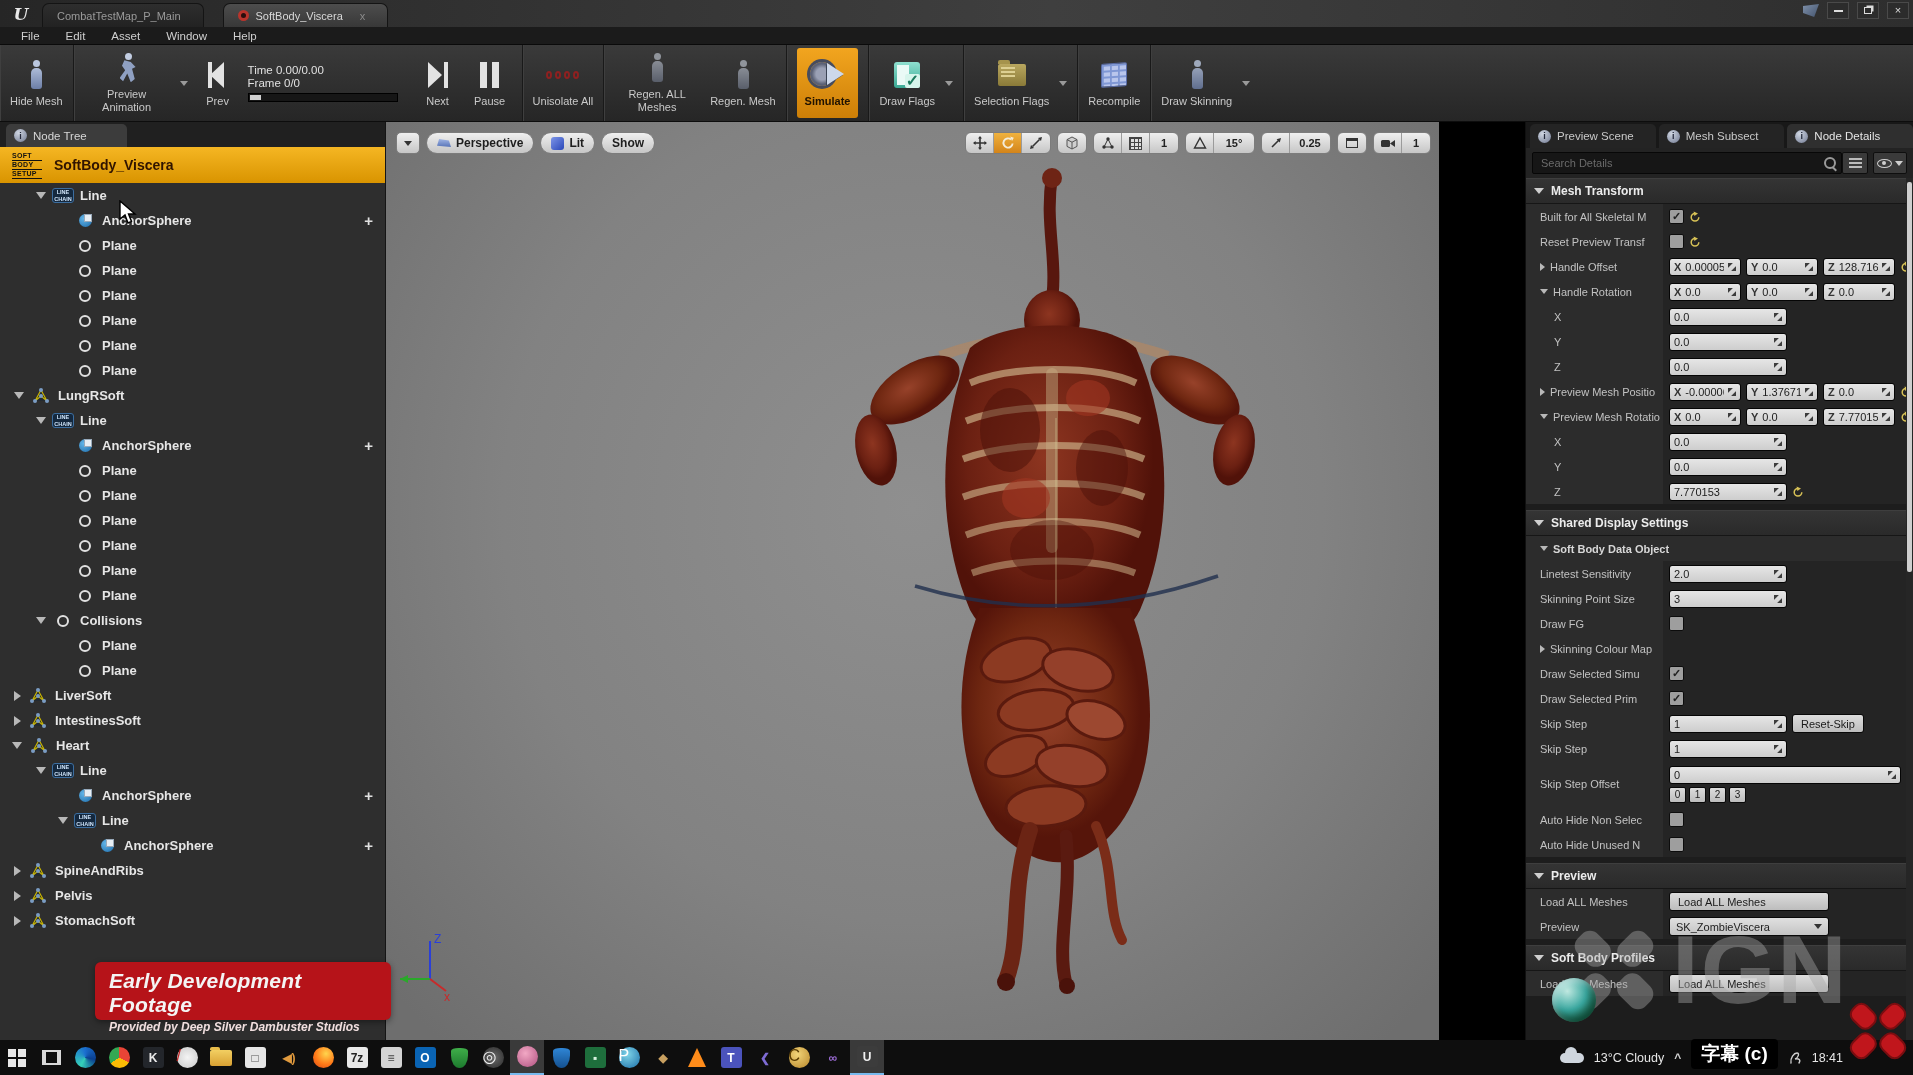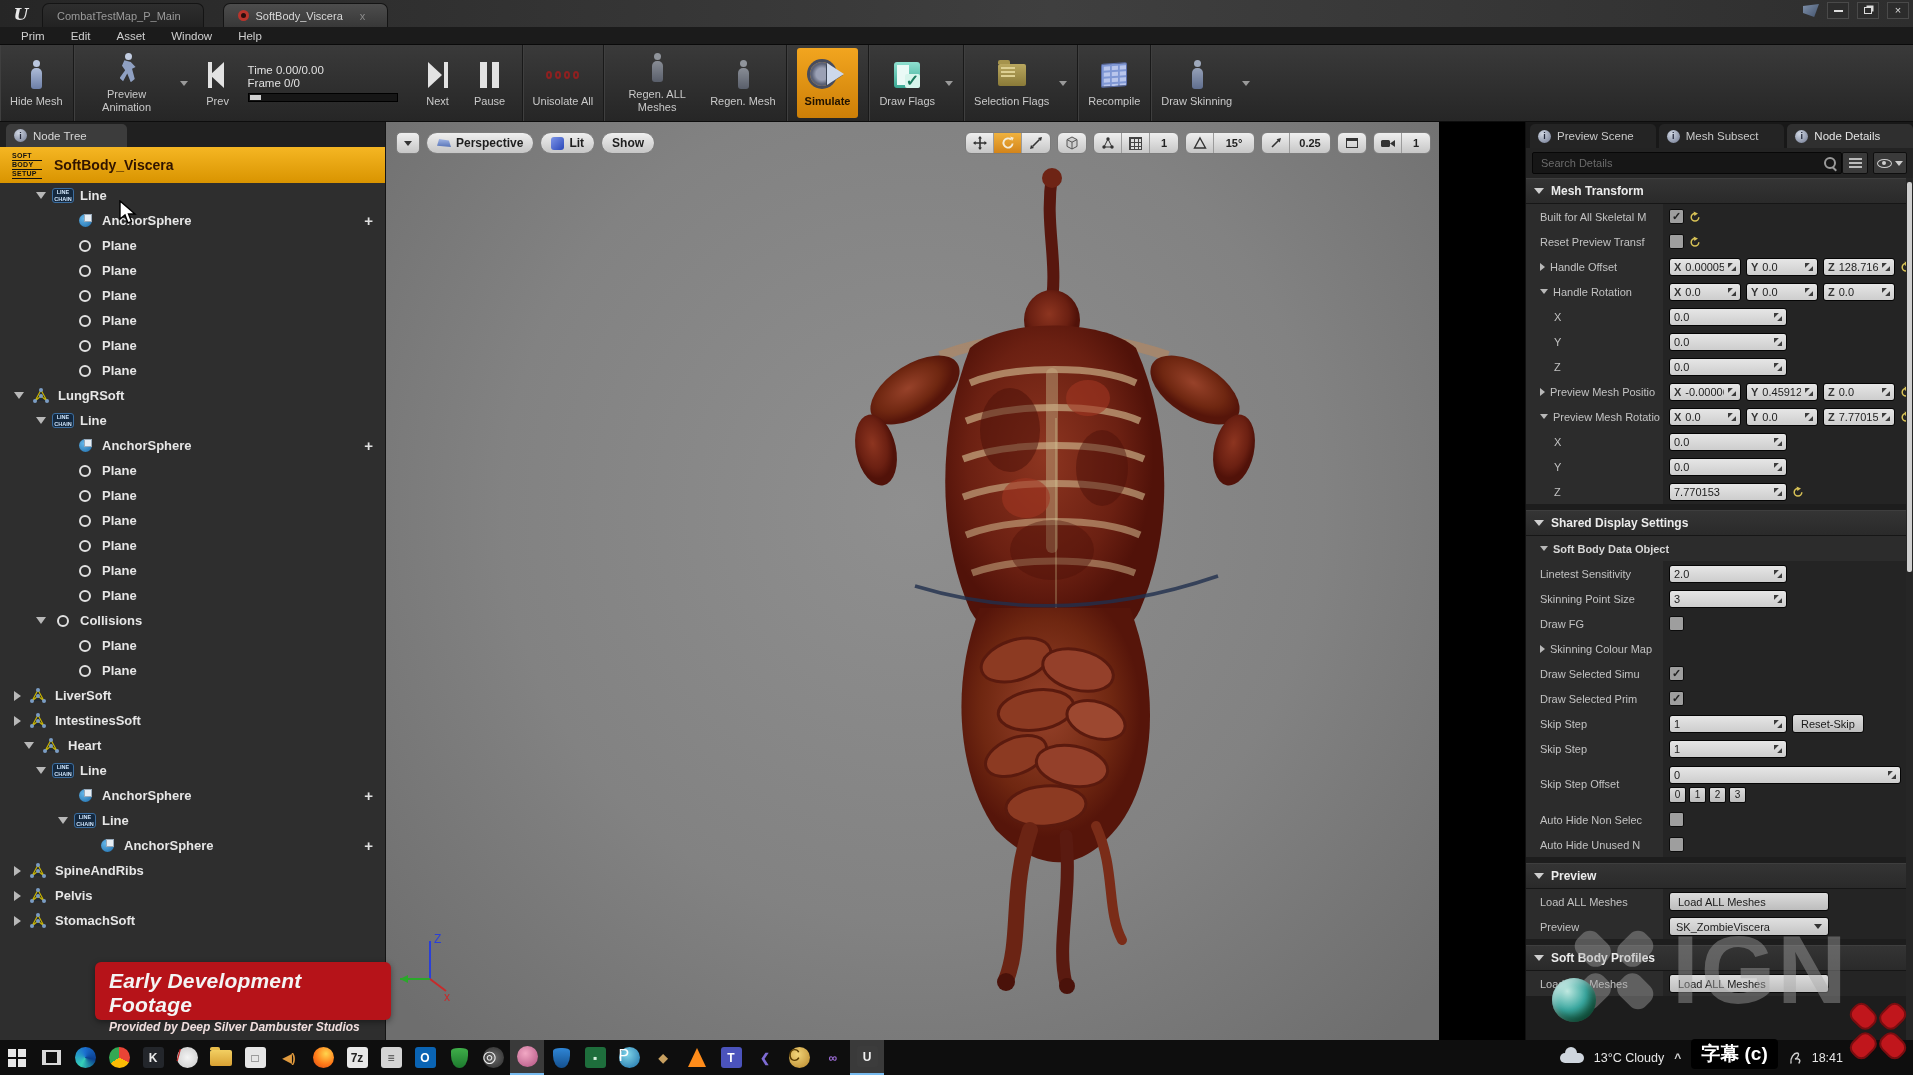--- a/index.html
+++ b/index.html
@@ -262,21 +262,21 @@
         <span class="bar"></span>
       </span>
     <span class="wbtn">
         <span class="sq"></span>
       </span>
     <span class="wbtn">×</span>
   </div>
 </div>
 
 <div id="menubar">
-    <span class="menu-item">Prim</span>
+    <span class="menu-item">File</span>
     <span class="menu-item">Edit</span>
     <span class="menu-item">Asset</span>
     <span class="menu-item">Window</span>
     <span class="menu-item">Help</span>
   </div>
 
 <div id="toolbar">
   <div class="tgroup">
     <div class="tbtn">
       <span class="ic">
@@ -584,21 +584,21 @@
           <svg class="ic-tetra" viewBox="0 0 18 16">
             <path d="M3,13 L9,2 L15,13 L9,8 Z M3,13 L9,8 L15,13" fill="#232a31" stroke="#c8b400" stroke-width="1.2"></path>
             <circle cx="3" cy="13" r="2" fill="#7a9cc4"></circle>
             <circle cx="9" cy="2" r="2" fill="#7a9cc4"></circle>
             <circle cx="15" cy="13" r="2" fill="#7a9cc4"></circle>
             <circle cx="9" cy="8" r="2" fill="#7a9cc4"></circle>
           </svg>
         </span>
         <span>IntestinesSoft</span>
       </div>
-      <div class="trow" style="padding-left: 24px;">
+      <div class="trow" style="padding-left: 12px;">
         <span class="tri-open"></span>
         <span class="tree-ic">
           <svg class="ic-tetra" viewBox="0 0 18 16">
             <path d="M3,13 L9,2 L15,13 L9,8 Z M3,13 L9,8 L15,13" fill="#232a31" stroke="#c8b400" stroke-width="1.2"></path>
             <circle cx="3" cy="13" r="2" fill="#7a9cc4"></circle>
             <circle cx="9" cy="2" r="2" fill="#7a9cc4"></circle>
             <circle cx="15" cy="13" r="2" fill="#7a9cc4"></circle>
             <circle cx="9" cy="8" r="2" fill="#7a9cc4"></circle>
           </svg>
         </span>
@@ -990,21 +990,21 @@
             <span>Preview Mesh Positio</span>
           </div>
           <div class="dvalcell">
             <span class="fld ax">
               <span class="axl">X</span>
               <span class="fval">-0.00006</span>
               <span class="spin"></span>
             </span>
             <span class="fld ax">
               <span class="axl">Y</span>
-              <span class="fval">0.45912</span>
+              <span class="fval">1.37671</span>
               <span class="spin"></span>
             </span>
             <span class="fld ax">
               <span class="axl">Z</span>
               <span class="fval">0.0</span>
               <span class="spin"></span>
             </span>
             <span class="resetic">
               <svg viewBox="0 0 12 12" width="12" height="12">
                 <path d="M9.8,6.2 A3.8,3.8 0 1 1 6,2.4" fill="none" stroke="#d8c256" stroke-width="1.5"></path>

